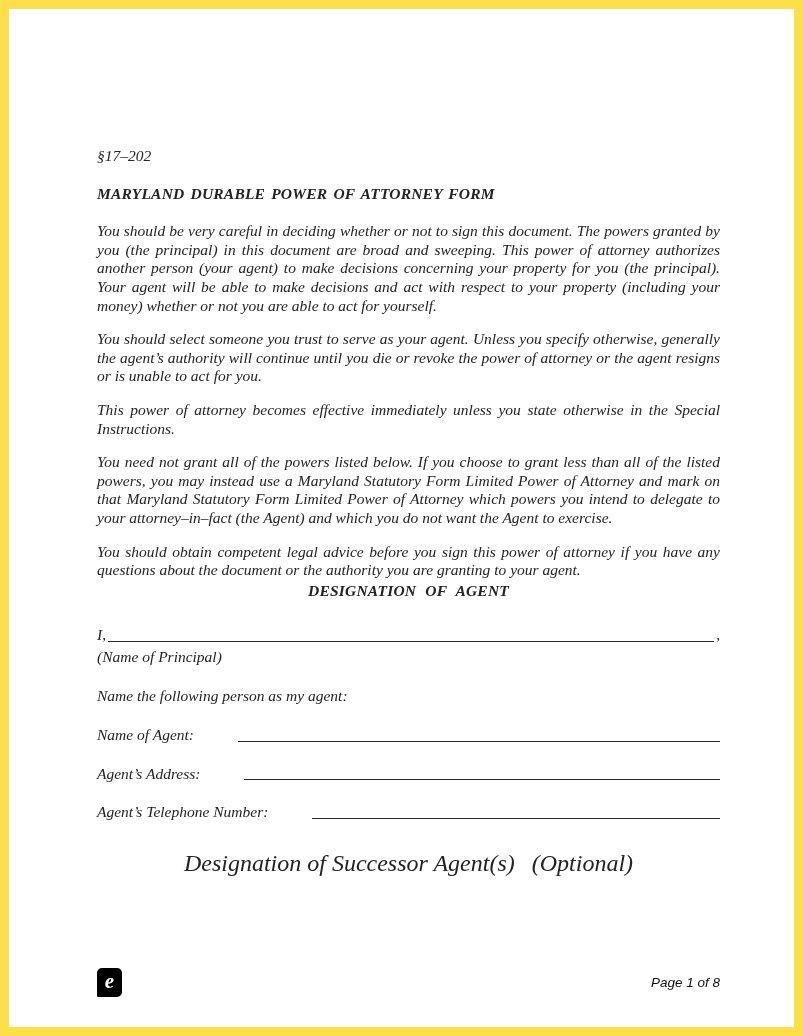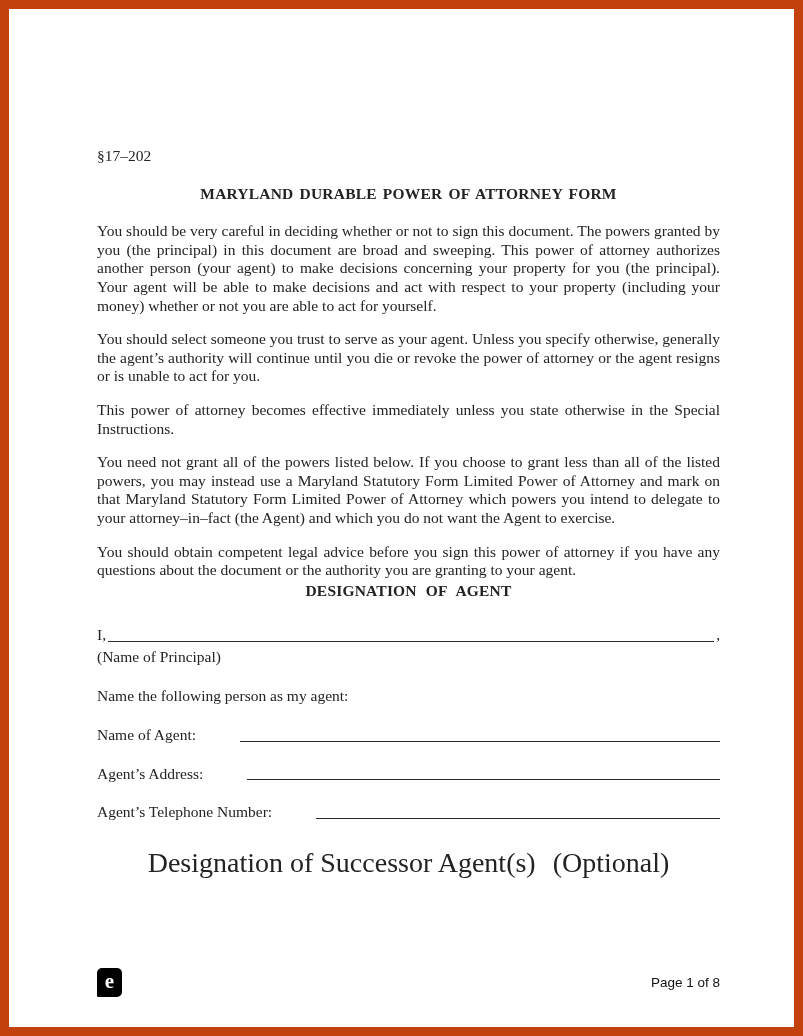--- a/index.html
+++ b/index.html
@@ -1,23 +1,24 @@
 <!DOCTYPE html>
 <html><head>
 <meta charset="utf-8">
 <style>
   html, body { margin: 0; padding: 0; }
   body { background: #e9e9e9; }
 
   .frame {
     width: 803px;
     height: 1036px;
-    background: #c2410c;
+    background: #fde047;
     box-sizing: border-box;
     padding: 9px;
+    font-style: italic;
   }
 
   .page {
     background: #ffffff;
     width: 100%;
     height: 100%;
     box-sizing: border-box;
     padding: 138px 74px 30px 88px;
     display: flex;
     flex-direction: column;
@@ -27,21 +28,20 @@
     line-height: 18.6px;
   }
 
   .section-number {
     margin: 0 0 19px 0;
   }
 
   .title {
     font-size: 15.5px;
     font-weight: bold;
-    text-align: center;
     margin: 0 0 19px 0;
     letter-spacing: 0.2px;
     word-spacing: 2px;
   }
 
   p {
     text-align: justify;
     margin: 0 0 15px 0;
   }
   p.tight { margin-bottom: 2px; }
@@ -81,21 +81,21 @@
 
   .field-row {
     display: flex;
     align-items: flex-end;
     margin-top: 20px;
     gap: 38px;
   }
   .field-label { white-space: nowrap; }
 
   .successor-heading {
-    font-size: 28px;
+    font-size: 24px;
     font-weight: 400;
     text-align: center;
     margin: 29px 0 0 0;
     display: flex;
     justify-content: center;
     gap: 17px;
     line-height: 24px;
   }
 
   .successor-intro {

